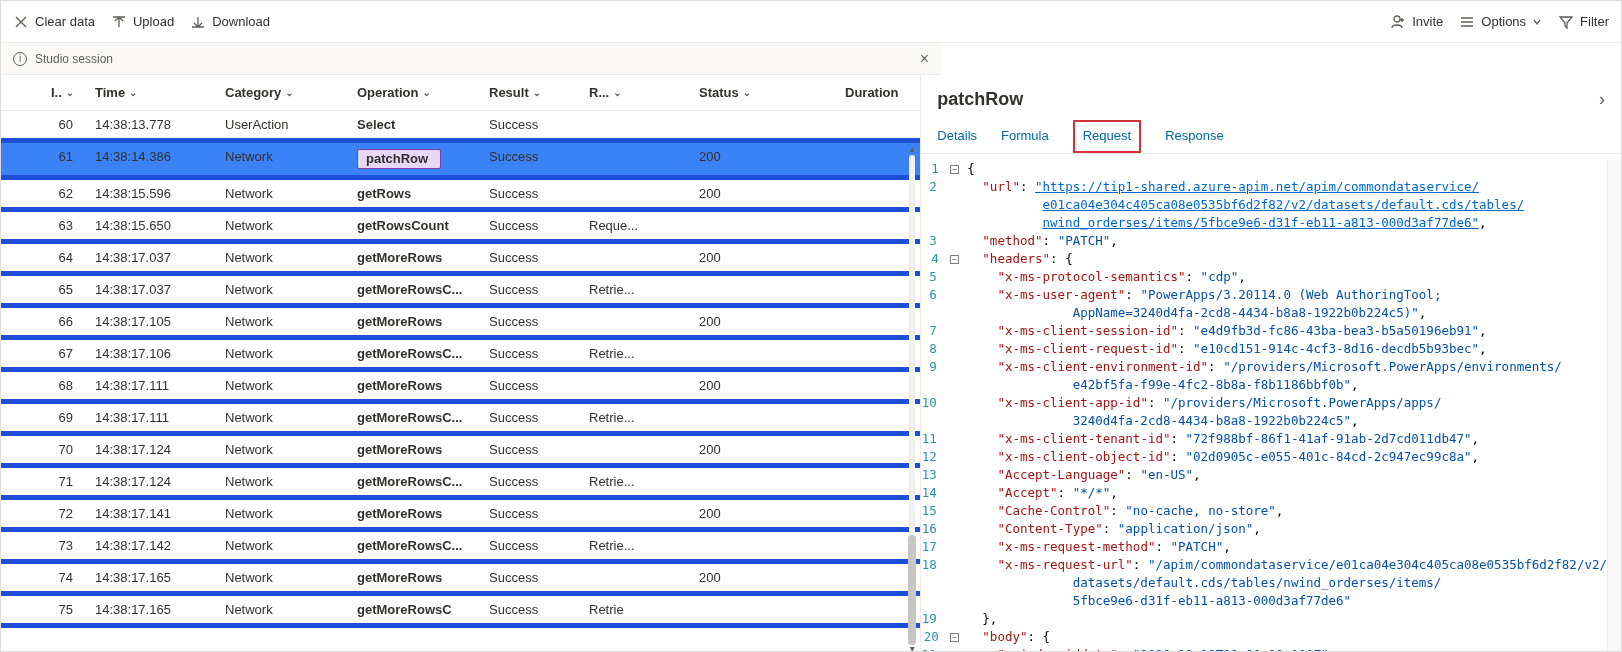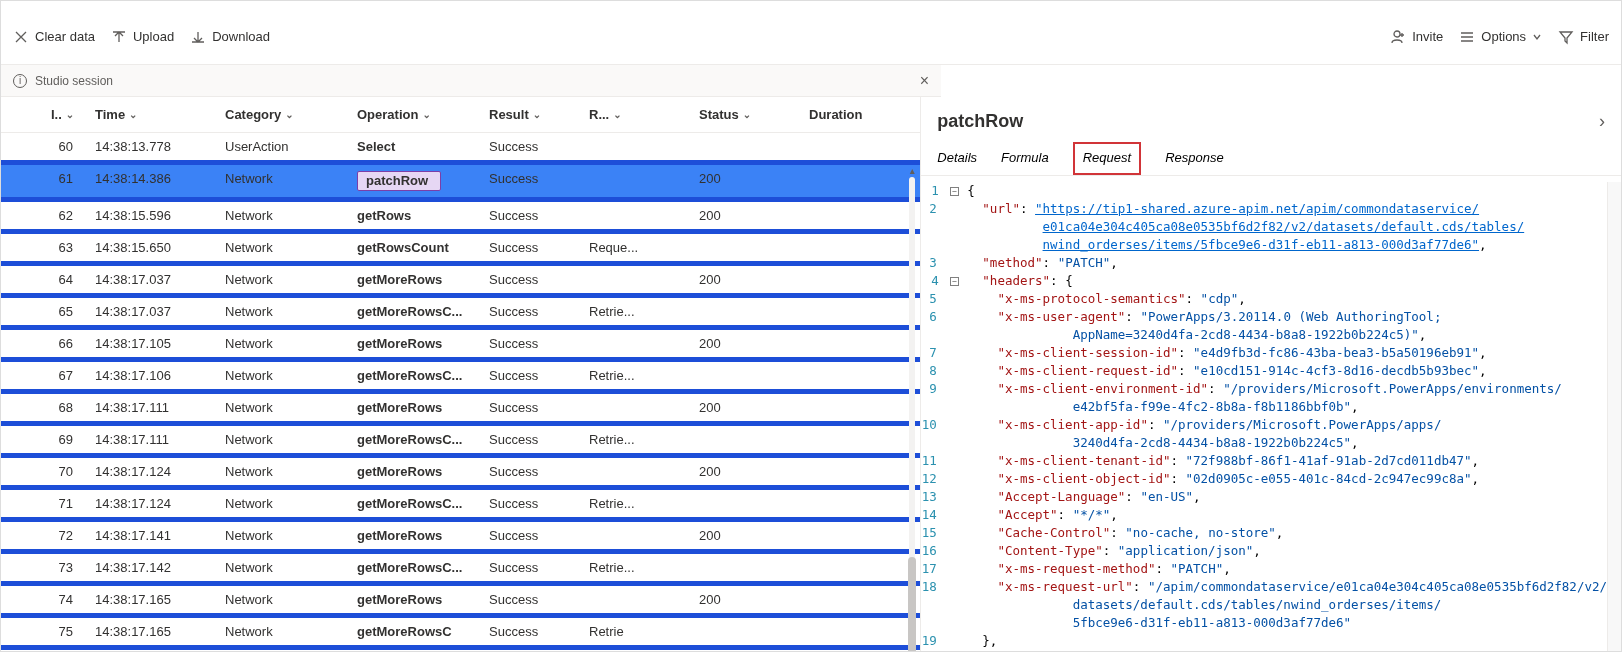--- a/index.html
+++ b/index.html
@@ -9,24 +9,23 @@
     color: #323130;
     background: #fff;
     width: 1622px;
     height: 652px;
     overflow: hidden;
     border: 1px solid #ddd;
   }
   .toolbar {
     display: flex;
     align-items: center;
-    height: 56px;
+    height: 42px;
     padding: 0 12px;
     border-bottom: 1px solid #edebe9;
-    margin-top: 8px;
   }
   .toolbar-left { display: flex; gap: 16px; align-items: center; }
   .toolbar-right { margin-left: auto; display: flex; gap: 16px; align-items:center;}
   .tb-btn { display: flex; align-items: center; gap: 6px; color: #323130; cursor: pointer; }
   .tb-btn svg { width: 16px; height: 16px; stroke: #605e5c; fill: none; stroke-width:1.3;}
   .session-bar {
     display: flex; align-items: center; height: 32px;
     background: #faf9f8; border-bottom: 1px solid #edebe9;
     padding: 0 12px; font-size: 12px; color: #605e5c;
     position: relative;
@@ -38,35 +37,35 @@
   .right { flex:1; display:flex; flex-direction:column; }
   .grid-head { display:flex; padding: 10px 0 10px 30px; border-bottom:1px solid #edebe9; font-weight:600; color:#323130;}
   .grid-head .chev { margin-left:4px; color:#605e5c; font-size:10px;}
   .col-idx { width: 64px; padding-left:20px;}
   .col-time { width: 130px;}
   .col-cat  { width: 132px;}
   .col-op   { width: 132px;}
   .col-res  { width: 100px;}
   .col-r2   { width: 110px;}
   .col-stat { width: 110px;}
-  .col-dur  { flex:1;}
+  .col-dur  { flex:1;margin-left:36px;}
   .grid-body { overflow-y:auto; flex:1;}
   .row { display:flex; padding: 6px 0 6px 30px; border-bottom:5px solid #1d4ed8; color:#323130;}
   .row.sel { background:#3b82f6;}
   .row .col-idx { text-align:right; padding-right:22px; color:#323130;}
   .op-pill { display:inline-block; background:#e6d7f4; border:1px solid #7b3fa8; color:#323130; padding:1px 12px 2px 8px; border-radius:2px;}
   .scrollbar-fake { position:absolute; right:2px; top:80px; bottom:10px; width:12px;}
   .sb-track { position:absolute; top:0; bottom:0; left:3px; width:6px; background:#f3f2f1; border-radius:3px;}
   .sb-thumb { position:absolute; top:380px; height:110px; left:2px; width:8px; background:#c8c6c4; border-radius:4px;}
   .sb-arrow { position:absolute; left:1px; width:10px; height:10px; color:#605e5c; font-size:10px; text-align:center;}
   .detail-head { display:flex; align-items:center; padding: 14px 16px 10px 16px;}
   .detail-head .title { font-size:18px; font-weight:600;}
   .detail-head .chev-r { margin-left:auto; color:#605e5c; font-size:18px;}
   .tabs { display:flex; gap:24px; padding: 0 16px; border-bottom:1px solid #edebe9;}
-  .tab { padding: 8px 0 10px 0; cursor:pointer; color:#000000;font-style:italic;}
+  .tab { padding: 8px 0 10px 0; cursor:pointer; color:#0369a1;}
   .tab.active { border-bottom:2px solid #742774; font-weight:400;}
   .tab.highlight { border:2px solid #d13438; padding:6px 8px 8px 8px;text-align:center;}
   .code-wrap { flex:1; display:flex; overflow:auto; padding-top:6px;}
   .gutter { width:46px; text-align:right; padding-right:8px; font-family:Consolas,monospace; font-size:12.5px; color:#2b91af; user-select:none; line-height:18px;}
   .gutter .fold { display:inline-block; width:9px;height:9px;border:1px solid #808080;font-size:8px;line-height:7px;text-align:center;color:#606060;margin-left:4px;vertical-align:1px;}
   .code { font-family:Consolas,monospace; font-size:12.5px; line-height:18px; white-space:pre; flex:1; color:#000;}
   .k { color:#a31515;}   
   .s { color:#0451a5;}   
   .lnk { color:#0066cc; text-decoration:underline;}
   .right-sb { width:14px; background:#f8f8f8; border-left:1px solid #edebe9;}

